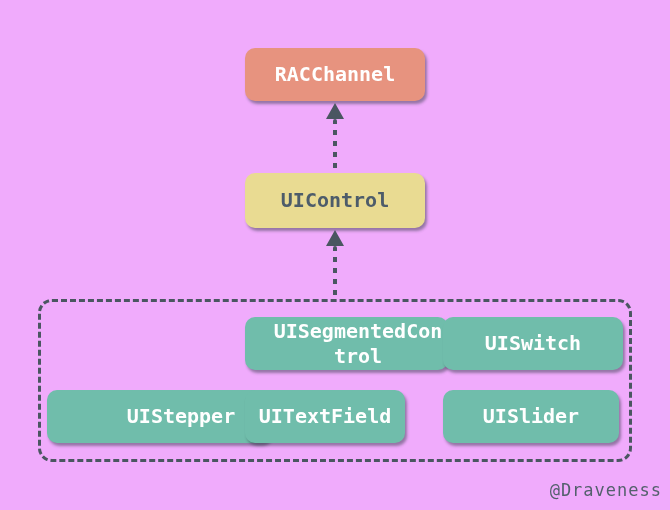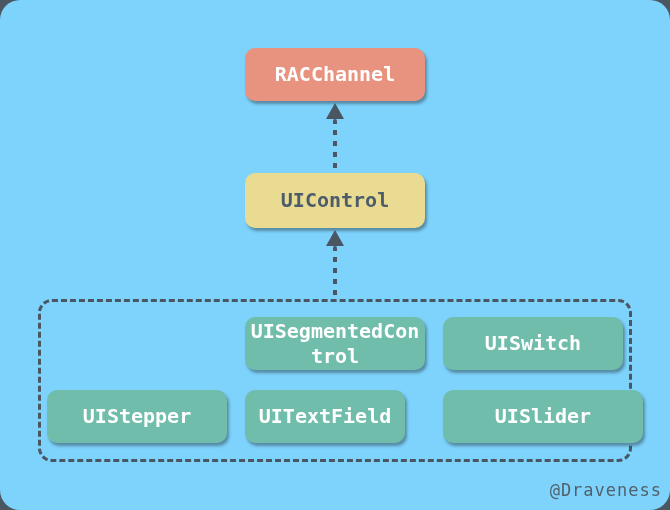--- a/index.html
+++ b/index.html
@@ -9,25 +9,25 @@
   }
   .node{
     position:absolute;display:flex;align-items:center;justify-content:center;
     border-radius:10px;font-weight:bold;font-size:20px;line-height:1.25;
     text-align:center;box-shadow:2px 3px 3px rgba(38,50,60,0.45);
   }
   .node span{display:inline-block;padding:0 4px;word-break:break-all;}
   .node-rac{left:245px;top:48px;width:180px;height:53px;}
   .node-uic{left:245px;top:173px;width:180px;height:55px;}
   .cell-0{left:47px;top:317px;width:180px;height:53px;}
-  .cell-1{left:245px;top:317px;width:180px;height:53px;}
+  .cell-1{left:245px;top:317px;width:180px;height:53px;padding-left:23px;}
   .cell-2{left:443px;top:317px;width:180px;height:53px;}
   .cell-3{left:47px;top:390px;width:180px;height:53px;}
   .cell-4{left:245px;top:390px;width:160px;height:53px;}
-  .cell-5{left:443px;top:390px;width:200px;height:53px;}
+  .cell-5{left:443px;top:390px;width:176px;height:53px;}
   .group{
     position:absolute;left:38px;top:299px;width:594px;height:163px;
     box-sizing:border-box;border:3px dashed #4a5661;border-radius:14px;
   }
   .arrow{position:absolute;width:18px;display:flex;flex-direction:column;align-items:center;}
   .arrow-1{left:326px;top:103px;height:70px;}
   .arrow-2{left:326px;top:230px;height:69px;}
   .arrow-head{
     width:0;height:0;flex:0 0 auto;
     border-left:9px solid transparent;border-right:9px solid transparent;
@@ -38,21 +38,21 @@
     background:repeating-linear-gradient(to bottom,#4a5661 0 5px,transparent 5px 11px);
   }
   .watermark{
     position:absolute;right:8px;bottom:10px;
     font-size:17px;color:#53606c;letter-spacing:1px;
   }
 </style>
 </head>
 <body>
 
-<div class="canvas" style="background-color: #7dd3fc; border-radius: 20px;">
+<div class="canvas" style="background-color: #f0abfc;">
 
   <div class="node node-rac" style="background-color: rgb(231, 147, 127); color: rgb(255, 255, 255);">
     <span>RACChannel</span>
   </div>
 
   <div class="arrow arrow-1">
     <div class="arrow-head"></div>
     <div class="arrow-dots"></div>
   </div>
 
@@ -69,21 +69,21 @@
 
 
   <div class="node cell-1" style="background-color: rgb(112, 189, 171); color: rgb(255, 255, 255);">
     <span>UISegmentedControl</span>
   </div>
 
   <div class="node cell-2" style="background-color: rgb(112, 189, 171); color: rgb(255, 255, 255);">
     <span>UISwitch</span>
   </div>
 
-  <div class="node cell-3" style="background-color: rgb(112, 189, 171); color: rgb(255, 255, 255);">
+  <div class="node cell-3" style="background-color: rgb(112, 189, 171); color: rgb(255, 255, 255); padding-left: 44px;">
     <span>UIStepper</span>
   </div>
 
   <div class="node cell-4" style="background-color: rgb(112, 189, 171); color: rgb(255, 255, 255);">
     <span>UITextField</span>
   </div>
 
   <div class="node cell-5" style="background-color: rgb(112, 189, 171); color: rgb(255, 255, 255);">
     <span>UISlider</span>
   </div>

